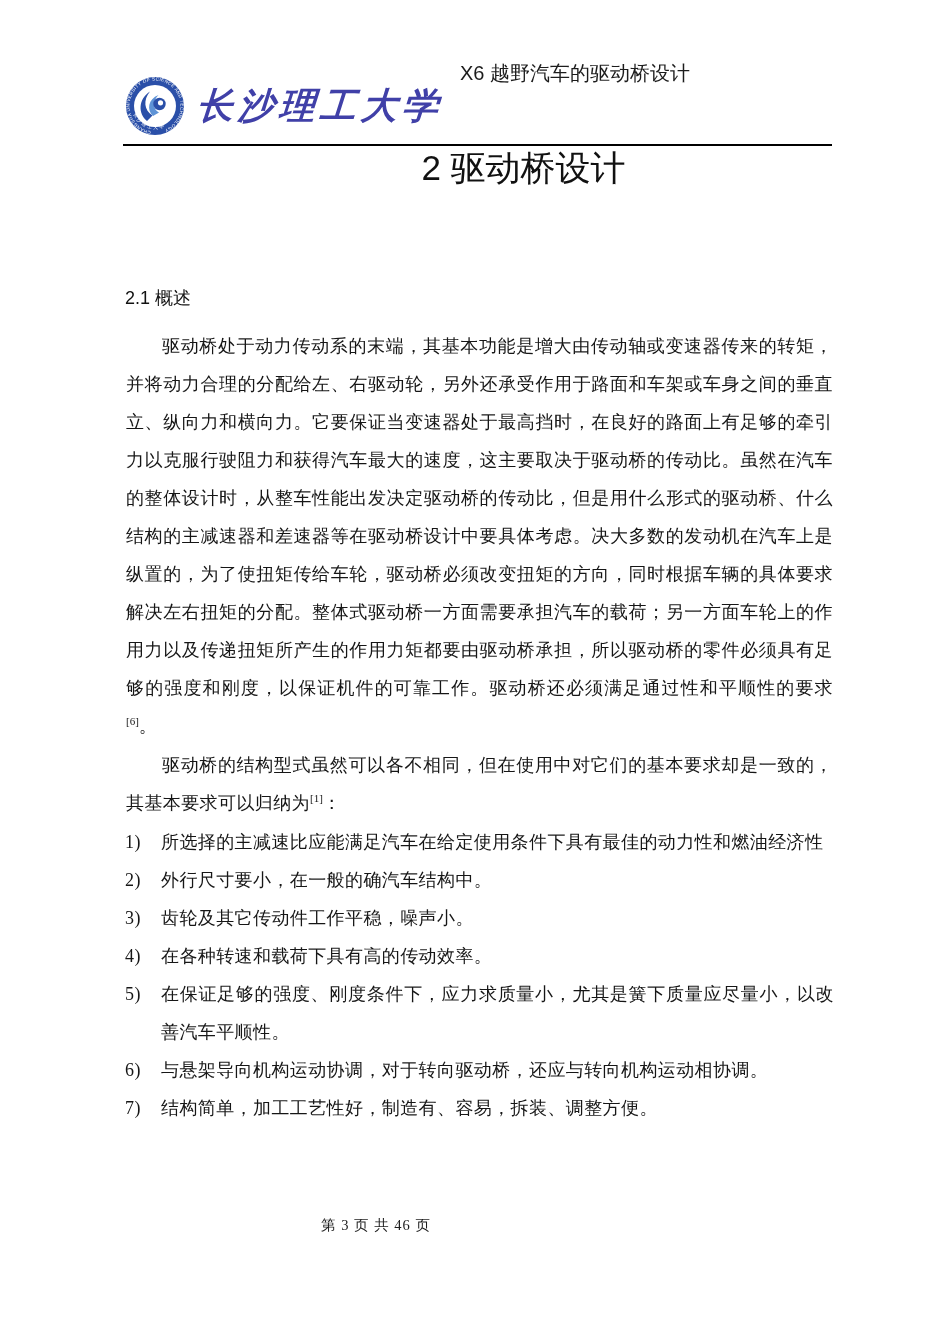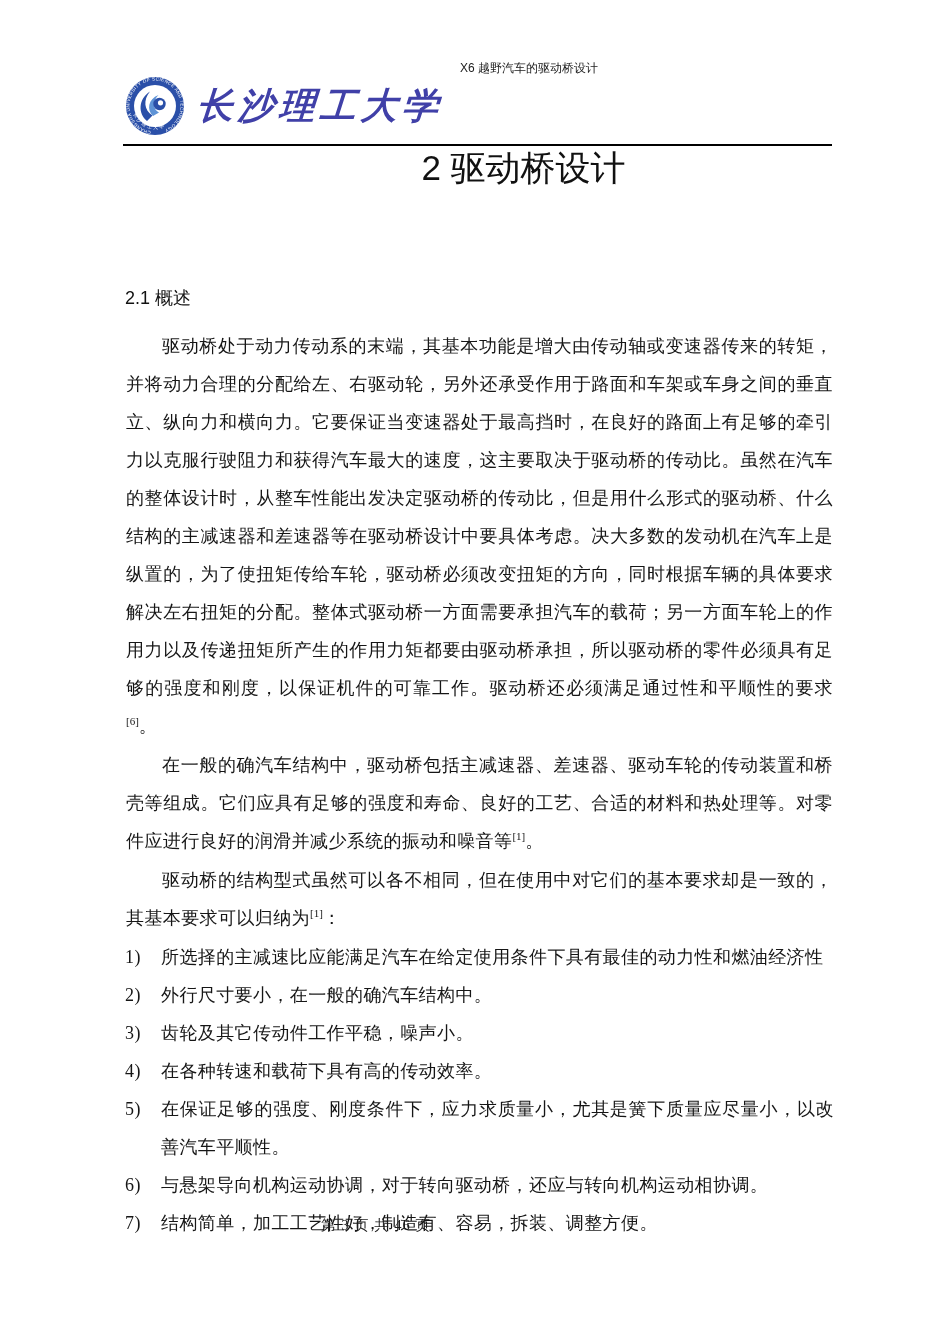--- a/index.html
+++ b/index.html
@@ -11,21 +11,21 @@
     overflow: hidden;
     font-family: "Liberation Serif", "DejaVu Serif", serif;
     color: #161616;
   }
   
   .running-title {
     position: absolute;
     left: 460px;
     top: 60px;
     font-family: "Liberation Sans", "DejaVu Sans", sans-serif;
-    font-size: 12px;
+    font-size: 20px;
     color: #1c1c1c;
     white-space: nowrap;
   }
   .logo {
     position: absolute;
     left: 125px;
     top: 76px;
     display: flex;
     align-items: center;
     gap: 12px;
@@ -140,21 +140,20 @@
   </div>
 
   <div class="header-rule"></div>
 
   <div class="content">
     <h1 class="chapter-title">2 驱动桥设计</h1>
     <h2 class="section-heading">2.1 概述</h2>
 
     <p class="body-par first"><span>驱动桥处于动力传动系的末端，其基本功能是增大由传动轴或变速器传来的转矩，并将动力合理的分配给左、右驱动轮，另外还承受作用于路面和车架或车身之间的垂直立、纵向力和横向力。它要保证当变速器处于最高挡时，在良好的路面上有足够的牵引力以克服行驶阻力和获得汽车最大的速度，这主要取决于驱动桥的传动比。虽然在汽车的整体设计时，从整车性能出发决定驱动桥的传动比，但是用什么形式的驱动桥、什么结构的主减速器和差速器等在驱动桥设计中要具体考虑。决大多数的发动机在汽车上是纵置的，为了使扭矩传给车轮，驱动桥必须改变扭矩的方向，同时根据车辆的具体要求解决左右扭矩的分配。整体式驱动桥一方面需要承担汽车的载荷；另一方面车轮上的作用力以及传递扭矩所产生的作用力矩都要由驱动桥承担，所以驱动桥的零件必须具有足够的强度和刚度，以保证机件的可靠工作。驱动桥还必须满足通过性和平顺性的要求</span><sup class="ref">[6]</sup><span>。</span></p>
 
-    <p class="body-par"><span>在一般的确汽车结构中，驱动桥包括主减速器、差速器、驱动车轮的传动装置和桥壳等组成。它们应具有足够的强度和寿命、良好的工艺、合适的材料和热处理等。对零件应进行良好的润滑并减少系统的振动和噪音等</span><sup class="ref">[1]</sup><span>。</span></p>
 
     <p class="body-par"><span>驱动桥的结构型式虽然可以各不相同，但在使用中对它们的基本要求却是一致的，其基本要求可以归纳为</span><sup class="ref">[1]</sup><span>：</span></p>
 
     <div class="olist">
       <div class="list-item">
         <span class="marker">1)</span>
         <span class="item-text">所选择的主减速比应能满足汽车在给定使用条件下具有最佳的动力性和燃油经济性</span>
       </div>
       <div class="list-item">
         <span class="marker">2)</span>

